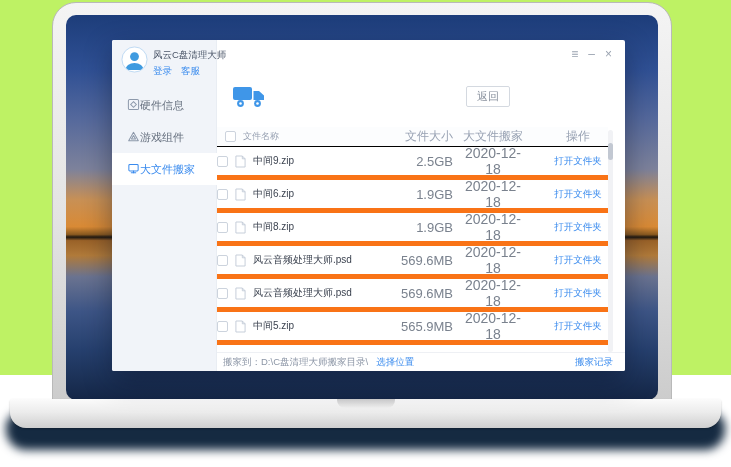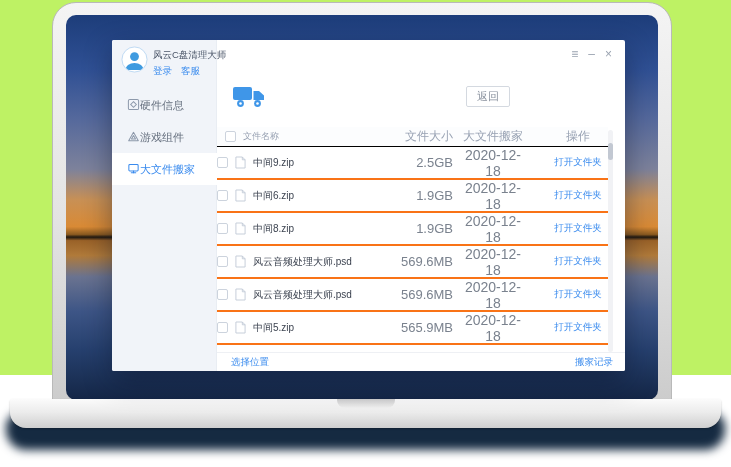--- a/index.html
+++ b/index.html
@@ -52,21 +52,21 @@
   .hdr-sub { position:absolute; left:163px; top:62px; font-size:9px; color:#aab2bd; white-space:nowrap; }
   .btn-back { position:absolute; right:115px; top:46px; padding:2px 10px; font-size:11px; color:#8a929e;
     border:1px solid #d4d9e0; border-radius:2px; background:#fff; cursor:pointer; }
   .btn-primary { position:absolute; right:15px; top:38px; width:92px; height:27px; border:none; border-radius:2px;
     background:#2ab24e; color:#fff; font-size:12px; cursor:pointer; }
 
   
   .thead { position:absolute; left:105px; top:87px; width:391px; height:20px; display:flex; align-items:center;
     padding-left:8px; font-size:9px; color:#98a2b3; border-bottom:1px solid #000000; background:#fcfdfe; }
   .tbody { position:absolute; left:105px; top:107px; width:391px; height:205px; overflow:hidden; }
-  .trow { height:33px; display:flex; align-items:center; padding-left:0; border-bottom:2px solid #f97316; }
+  .trow { height:33px; display:flex; align-items:center; padding-left:0; border-bottom:5px solid #f97316; }
   .cb { width:11px; height:11px; border:1px solid #ccd3dd; border-radius:2px; background:#fff; flex:0 0 auto; cursor:pointer; }
   .doc { margin-left:7px; flex:0 0 auto; display:flex; }
   .col-name { flex:1; margin-left:7px; font-size:10px; color:#3c4350; white-space:nowrap; overflow:hidden; }
   .col-size { width:60px; text-align:right; font-size:13px; color:#7a828e; flex:0 0 auto; }
   .col-date { width:64px; text-align:center; font-size:14px; color:#7a828e; flex:0 0 auto; margin-left:8px; }
   .col-action { width:60px; text-align:center; font-size:9.5px; color:#3a8bee; flex:0 0 auto; cursor:pointer; text-decoration:none;margin-left:23px; }
   .thead .col-name { font-size:9px; color:#98a2b3; }
   .thead .col-size,.thead .col-date,.thead .col-action { font-size:12px; color:#98a2b3; }
 
   
@@ -265,18 +265,19 @@
         
       </div>
 
     </div>
 
     <div class="scroll-track">
       <div class="scroll-thumb"></div>
     </div>
 
     <div class="wfooter">
+      <span class="dest">搬家到：D:\C盘清理大师搬家目录\</span>
       <span class="choose">选择位置</span>
       <span class="history">搬家记录</span>
     </div>
 
   </div>
 </div>
 
 </body></html>

